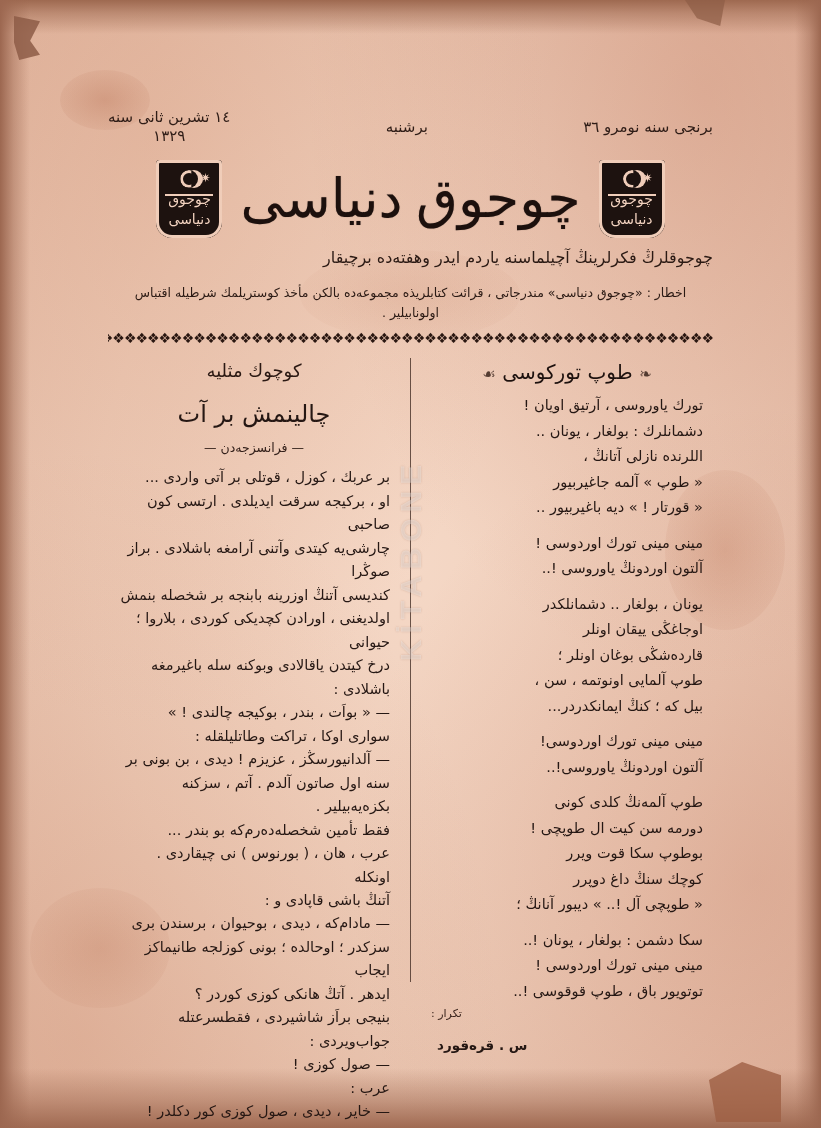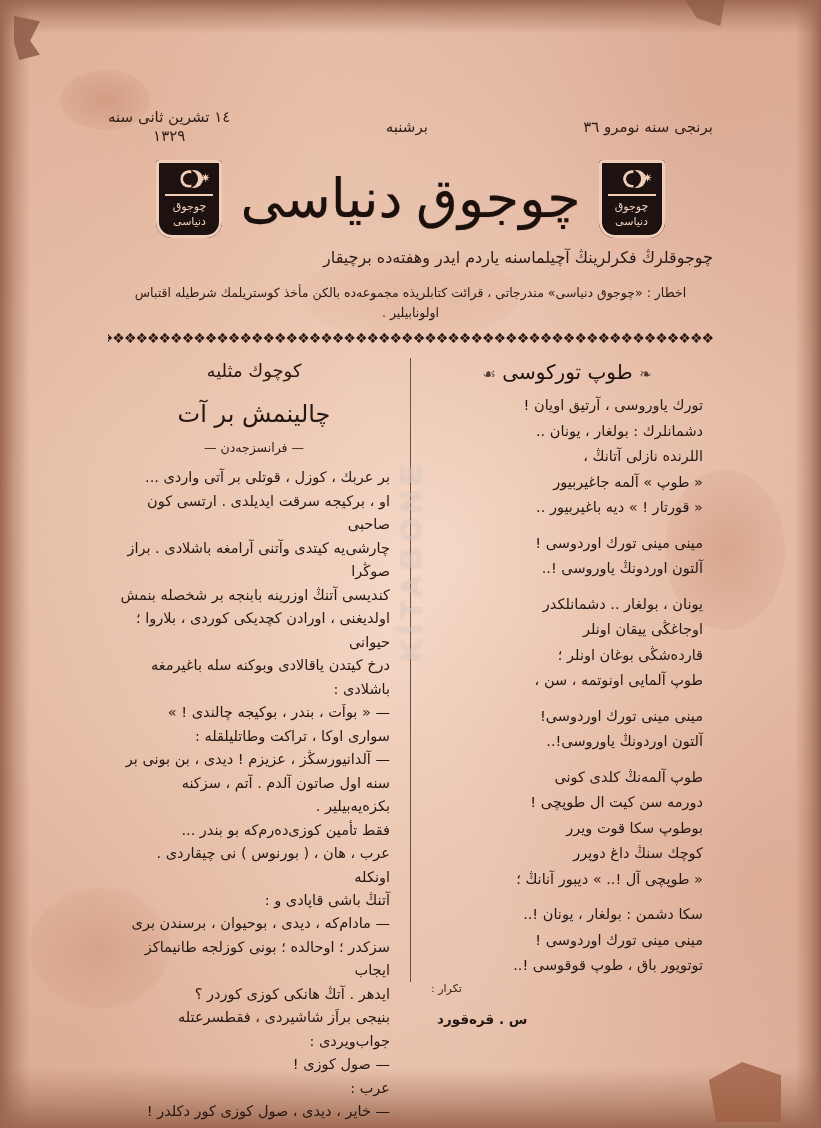--- a/index.html
+++ b/index.html
@@ -132,21 +132,21 @@
     top: 12px; right: 12px;
     color: #f0cdb9;
     font-size: 12px;
     line-height: 1;
   }
   .emblem .emblem-text {
     position: absolute;
     bottom: 8px; left: 0; right: 0;
     text-align: center;
     color: #f2d2bf;
-    font-size: 11px;
+    font-size: 14px;
     line-height: 1.4;
   }
   .emblem .emblem-bar {
     position: absolute;
     top: 34px; left: 9px; right: 9px;
     height: 2px;
     background: #f0cdb9;
   }
   .title-block { text-align: center; }
   .paper-title {
@@ -371,20 +371,23 @@
             </div>
           <div class="verse">
               <div class="line">اوجاغڭى ييقان اونلر</div>
             </div>
           <div class="verse">
               <div class="line">قارده‌شڭى بوغان اونلر ؛</div>
             </div>
           <div class="verse">
               <div class="line">طوپ آلمايى اونوتمه ، سن ،</div>
             </div>
+          <div class="verse">
+              <div class="line">بيل كه ؛ كنڭ ايمانكدردر...</div>
+            </div>
           <div class="stanza-gap"></div>
 
           <div class="verse">
               <div class="line">مينى مينى تورك اوردوسى!</div>
             </div>
           <div class="verse">
               <div class="line">آلتون اوردونڭ ياوروسى!..</div>
             </div>
           <div class="stanza-gap"></div>
 
@@ -431,21 +434,21 @@
           <div class="line">بر عربك ، كوزل ، قوتلى بر آتى واردى ...</div>
           <div class="line">او ، بركيجه سرقت ايديلدى . ارتسى كون صاحبى</div>
           <div class="line">چارشى‌يه كيتدى وآتنى آرامغه باشلادى . براز صوڭرا</div>
           <div class="line">كنديسى آتنڭ اوزرينه بابنجه بر شخصله بنمش</div>
           <div class="line">اولديغنى ، اورادن كچديكى كوردى ، بلاروا ؛ حيوانى</div>
           <div class="line">درخ كيتدن ياقالادى وبوكنه سله باغيرمغه باشلادى :</div>
           <div class="line">— « بواَت ، بندر ، بوكيجه چالندى ! »</div>
           <div class="line">سوارى اوكا ، تراكت وطاتليلقله :</div>
           <div class="line">— آلدانيورسڭز ، عزيزم ! ديدى ، بن بونى بر</div>
           <div class="line">سنه اول صاتون آلدم . آتم ، سزكنه بكزه‌يه‌بيلير .</div>
-          <div class="line">فقط تأمين كوزى‌ده‌رم‌كه بو بندر ...</div>
+          <div class="line">فقط تأمين شخصله‌ده‌رم‌كه بو بندر ...</div>
           <div class="line">عرب ، هان ، ( بورنوس ) نى چيقاردى . اونكله</div>
           <div class="line">آتنڭ باشى قاپادى و :</div>
           <div class="line">— مادام‌كه ، ديدى ، بوحيوان ، برسندن بری</div>
           <div class="line">سزكدر ؛ اوحالده ؛ بونى كوزلجه طانيماكز ايجاب</div>
           <div class="line">ايدهر . آتڭ هانكى كوزى كوردر ؟</div>
           <div class="line">بنيجى براَز شاشيردى ، فقطسرعتله جواب‌ويردى :</div>
           <div class="line">— صول كوزى !</div>
           <div class="line">عرب :</div>
           <div class="line">— خاير ، ديدى ، صول كوزى كور دكلدر !</div>
           <div class="line"></div>

